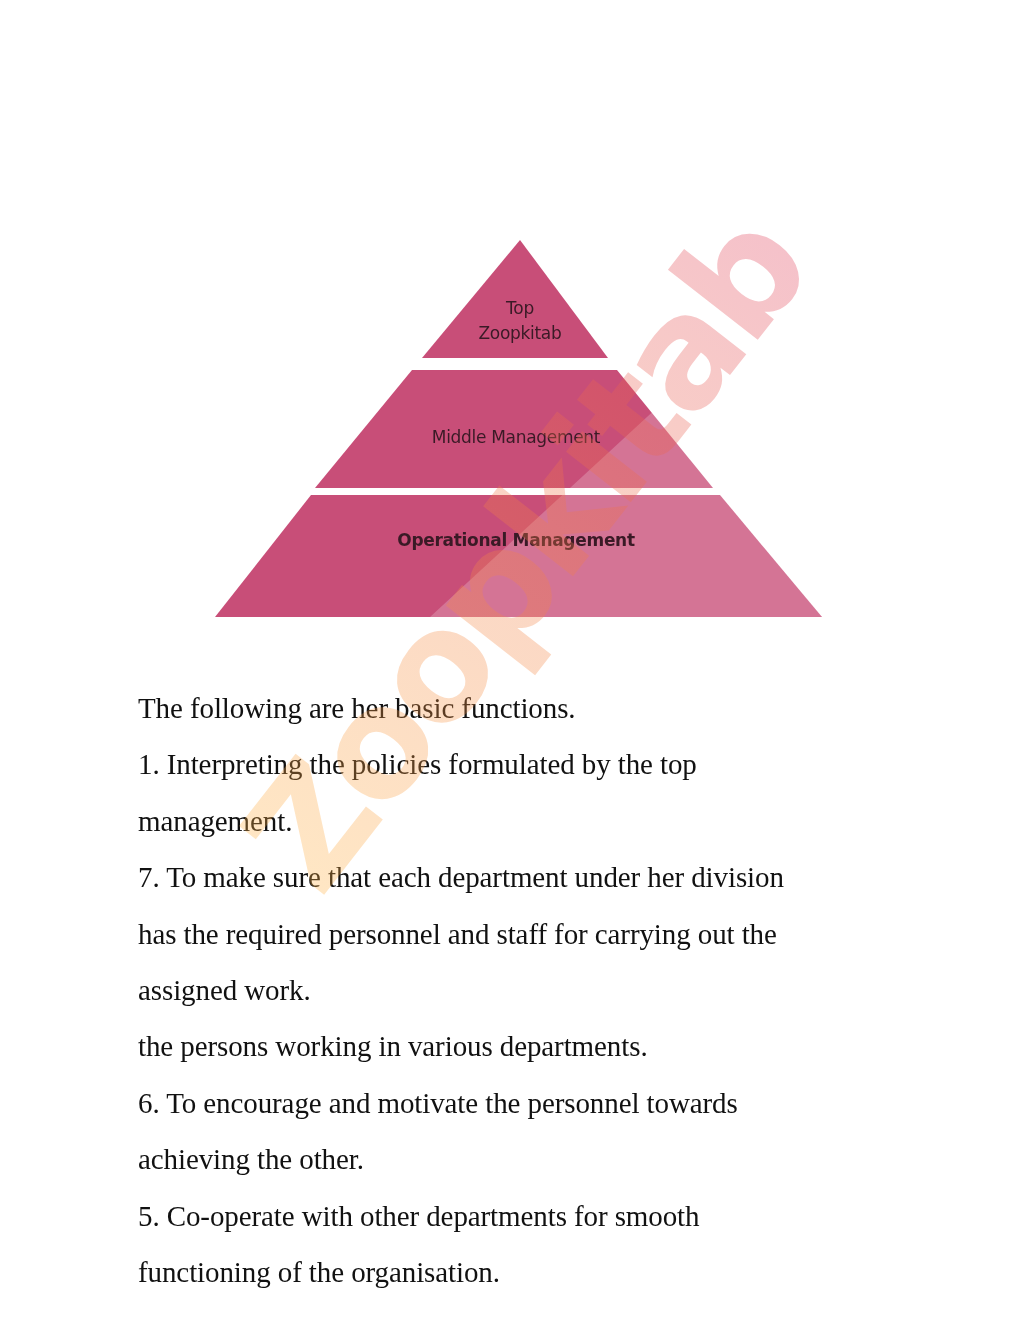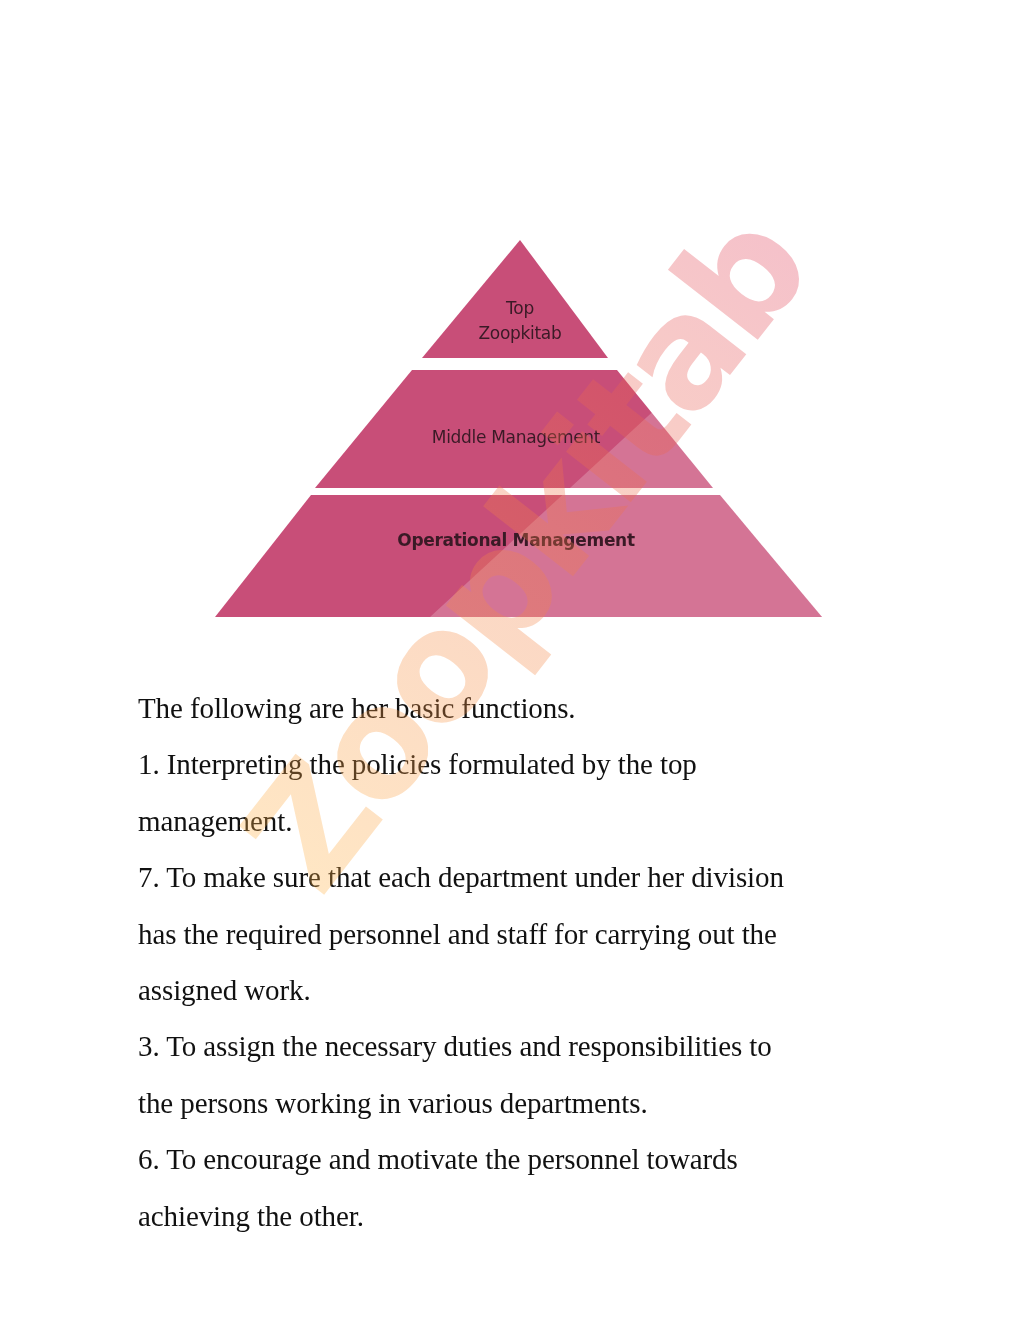--- a/index.html
+++ b/index.html
@@ -41,24 +41,25 @@
   <div class="tier-label" style="left:380px; top:425px; width:272px;">Middle Management</div>
   <div class="tier-label" style="left:360px; top:528px; width:312px;font-weight:bold;">Operational Management</div>
 
   <div class="body-text">
     <p>The following are her basic functions.</p>
     <p>1. Interpreting the policies formulated by the top</p>
     <p>management.</p>
     <p>7. To make sure that each department under her division</p>
     <p>has the required personnel and staff for carrying out the</p>
     <p>assigned work.</p>
-    <p>3. To assign the necessary duties and responsibilities to</p>
     <p>the persons working in various departments.</p>
     <p>6. To encourage and motivate the personnel towards</p>
     <p>achieving the other.</p>
+    <p>5. Co-operate with other departments for smooth</p>
+    <p>functioning of the organisation.</p>
   </div>
 
   <svg class="watermark" viewBox="0 0 1020 1320" width="1020" height="1320">
     <defs>
       <linearGradient id="wmgrad" x1="0" y1="0" x2="1" y2="0">
         <stop offset="0" stop-color="#FFB347"></stop>
         <stop offset="0.55" stop-color="#F07A4A"></stop>
         <stop offset="1" stop-color="#E0405A"></stop>
       </linearGradient>
     </defs>

